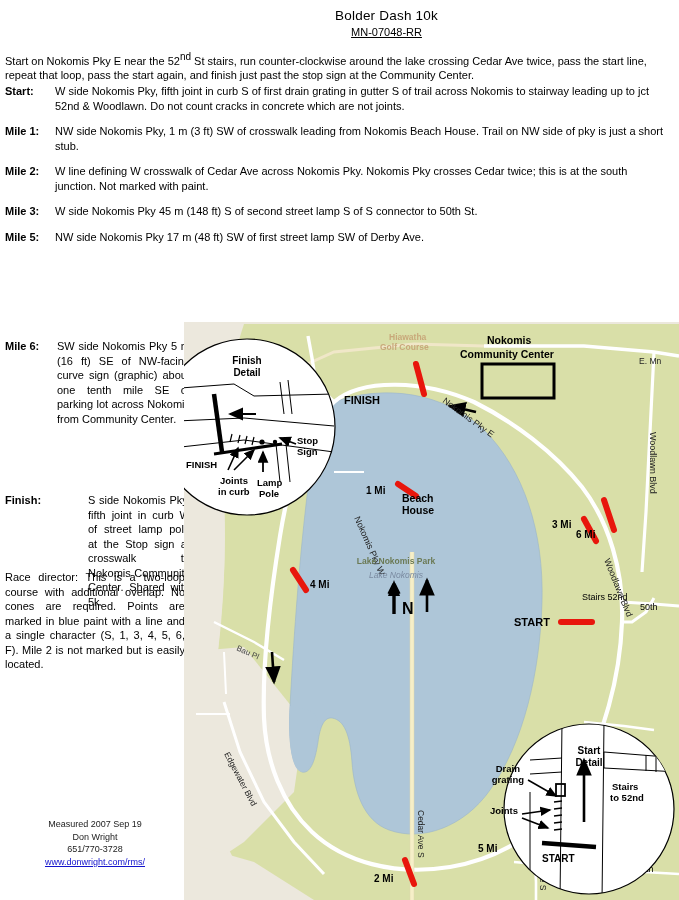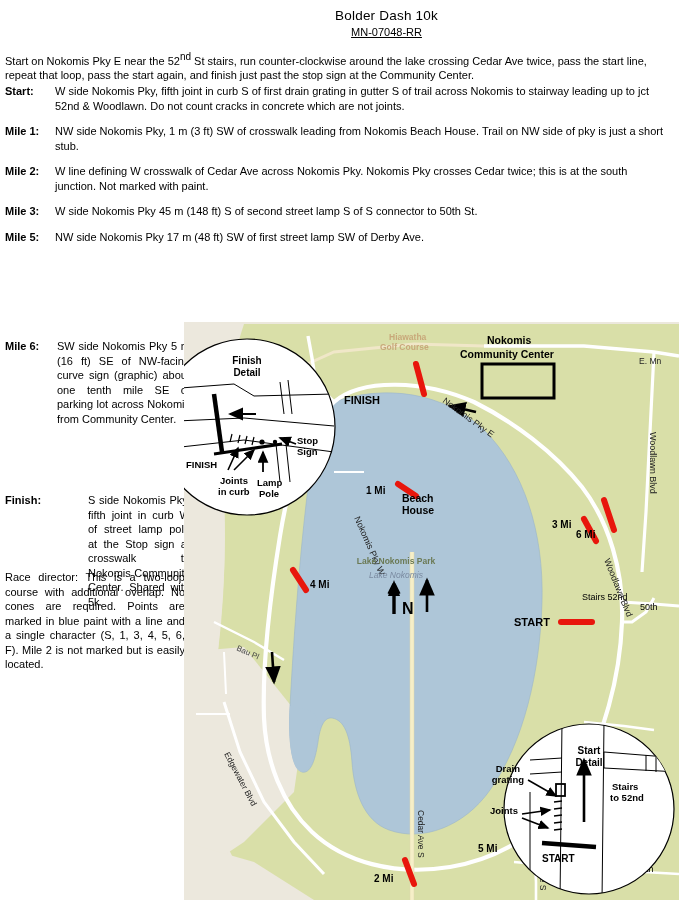--- a/index.html
+++ b/index.html
@@ -101,20 +101,26 @@
     <div class="txt">SW side Nokomis Pky 5 m (16 ft) SE of NW-facing curve sign (graphic) about one tenth mile SE of parking lot across Nokomis from Community Center.</div>
   </div>
 
   <div class="defrow narrow finishrow">
     <div class="lab">Finish:</div>
     <div class="txt">S side Nokomis Pky, fifth joint in curb W of street lamp pole at the Stop sign at crosswalk to Nokomis Community Center.  Shared with 5k.</div>
   </div>
 
   <div class="director"><b>Race director</b><span>: This is a two-loop course with additional overlap.  No cones are required.  Points are marked in blue paint with a line and a single character (S, 1, 3, 4, 5, 6, F).  Mile 2 is not marked but is easily located.</span></div>
 
+  <div class="footer">
+    <div>Measured 2007 Sep 19</div>
+    <div>Don Wright</div>
+    <div>651/770-3728</div>
+    <div><a href="#">www.donwright.com/rms/</a></div>
+  </div>
 
   <div class="map">
     <svg width="495" height="578" viewBox="0 0 495 578" xmlns="http://www.w3.org/2000/svg">
       <defs>
         <marker id="ah" markerWidth="7" markerHeight="7" refX="6" refY="3" orient="auto">
           <path d="M0,0 L7,3 L0,6 z" fill="#000"></path>
         </marker>
         <clipPath id="mapclip">
             <rect x="0" y="0" width="495" height="578"></rect>
           </clipPath>

